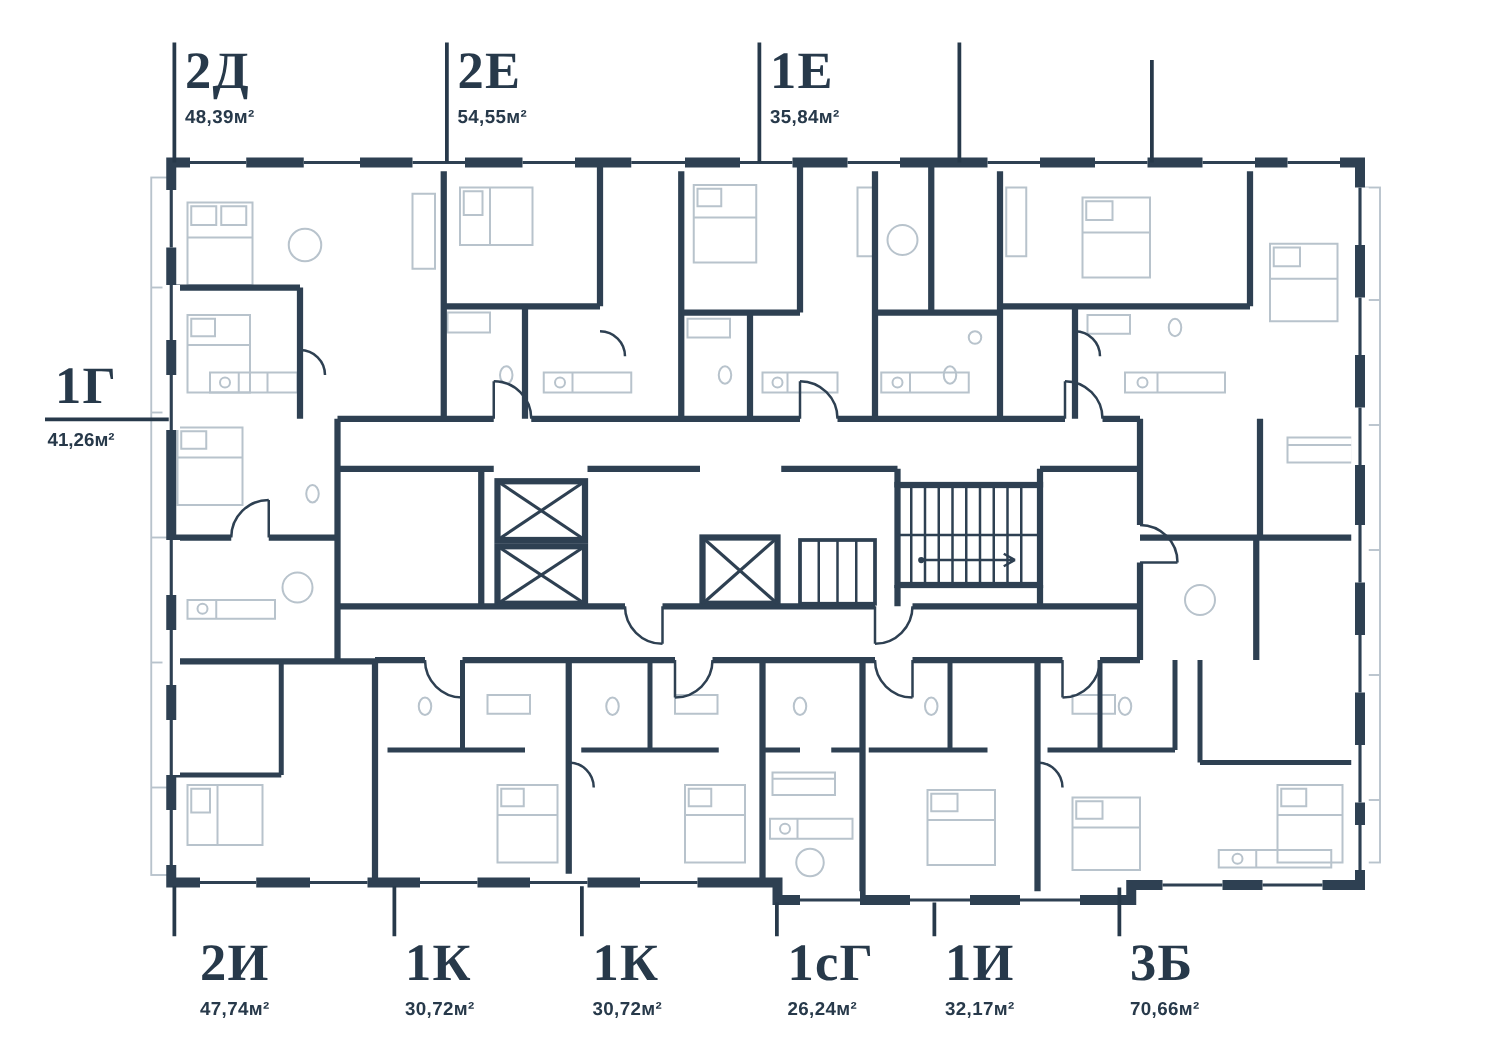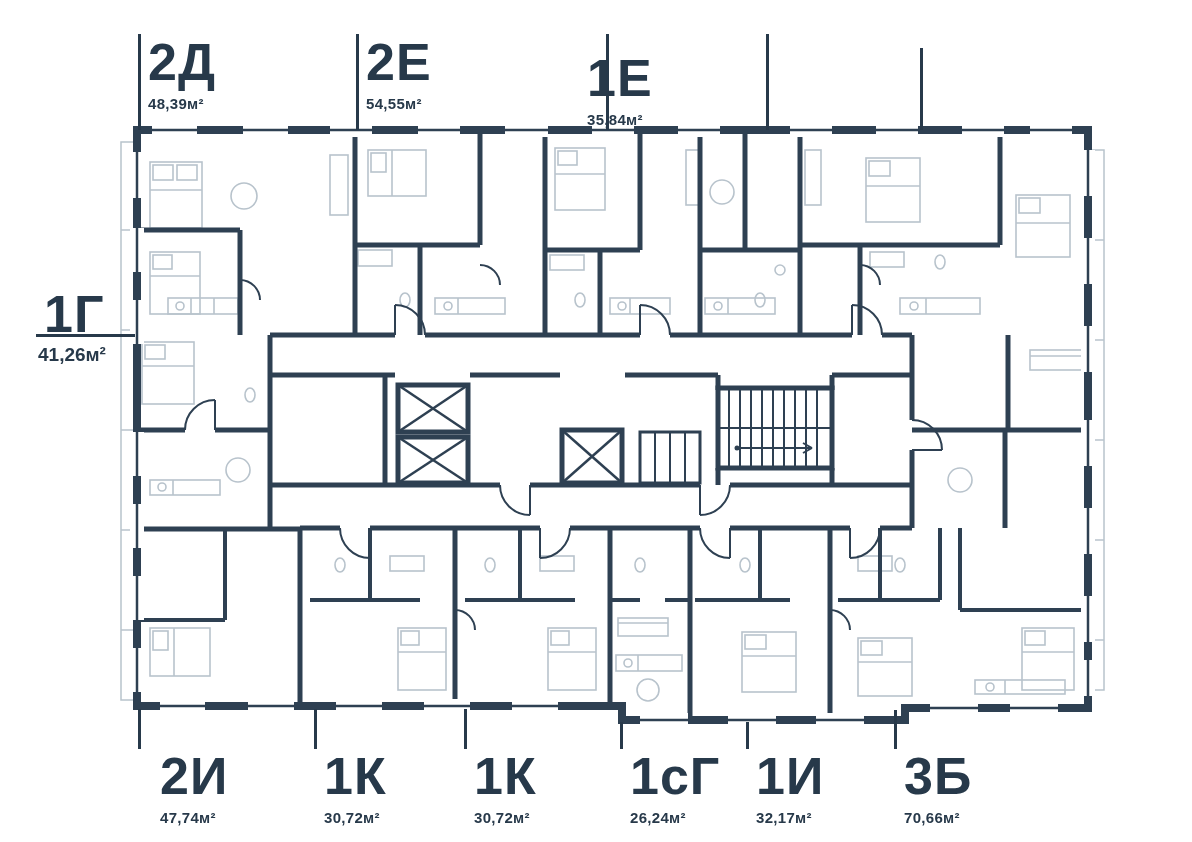--- a/index.html
+++ b/index.html
@@ -3,23 +3,23 @@
 <meta charset="utf-8">
 <style>
   html,body{margin:0;padding:0;background:#ffffff;}
   .canvas{position:relative;width:1192px;height:842px;background:#fff;overflow:hidden;
           font-family:"Liberation Sans",sans-serif;}
   .plan{position:absolute;left:0;top:0;width:1192px;height:842px;}
   svg .w{stroke:#2e4052;fill:none;}
   svg .f{stroke:#b8c3cc;fill:none;}
   .leader{position:absolute;background:#27394a;z-index:12;}
   .apt{position:absolute;color:#27394a;z-index:12;}
-  .apt .code{font-size:52px;font-weight:800;line-height:1;letter-spacing:1px;}
+  .apt .code{font-size:42px;font-weight:800;line-height:1;letter-spacing:1px;font-family:Liberation Serif, serif;}
   .apt .area{font-size:15px;font-weight:600;margin-top:7px;letter-spacing:.3px;}
-  .apt-area-solo{position:absolute;color:#27394a;font-size:19px;font-weight:600;z-index:12;}
+  .apt-area-solo{position:absolute;color:#27394a;font-size:15px;font-weight:600;z-index:12;}
   .watermark{position:absolute;left:868px;top:676px;font-size:78px;font-weight:800;
              color:#b9c3cb;opacity:.6;letter-spacing:10px;z-index:20;pointer-events:none;}
 </style>
 </head>
 <body>
 
 <div class="canvas">
 
   <svg class="plan" viewBox="0 0 1192 842">
 
@@ -368,21 +368,21 @@
   <div class="leader" style="left:920px;top:48px;width:3px;height:82px;"></div>
 
   <div class="apt" style="left:148px;top:36px;">
     <div class="code">2Д</div>
     <div class="area">48,39м²</div>
   </div>
   <div class="apt" style="left:366px;top:36px;">
     <div class="code">2Е</div>
     <div class="area">54,55м²</div>
   </div>
-  <div class="apt" style="left:587px;top:36px;margin-top:16px;">
+  <div class="apt" style="left:616px;top:36px;">
     <div class="code">1Е</div>
     <div class="area">35,84м²</div>
   </div>
 
   <div class="apt" style="left:44px;top:288px;">
     <div class="code">1Г</div>
   </div>
   <div class="leader" style="left:36px;top:334px;width:99px;height:3px;"></div>
   <div class="apt-area-solo" style="left:38px;top:344px;">41,26м²</div>
 

